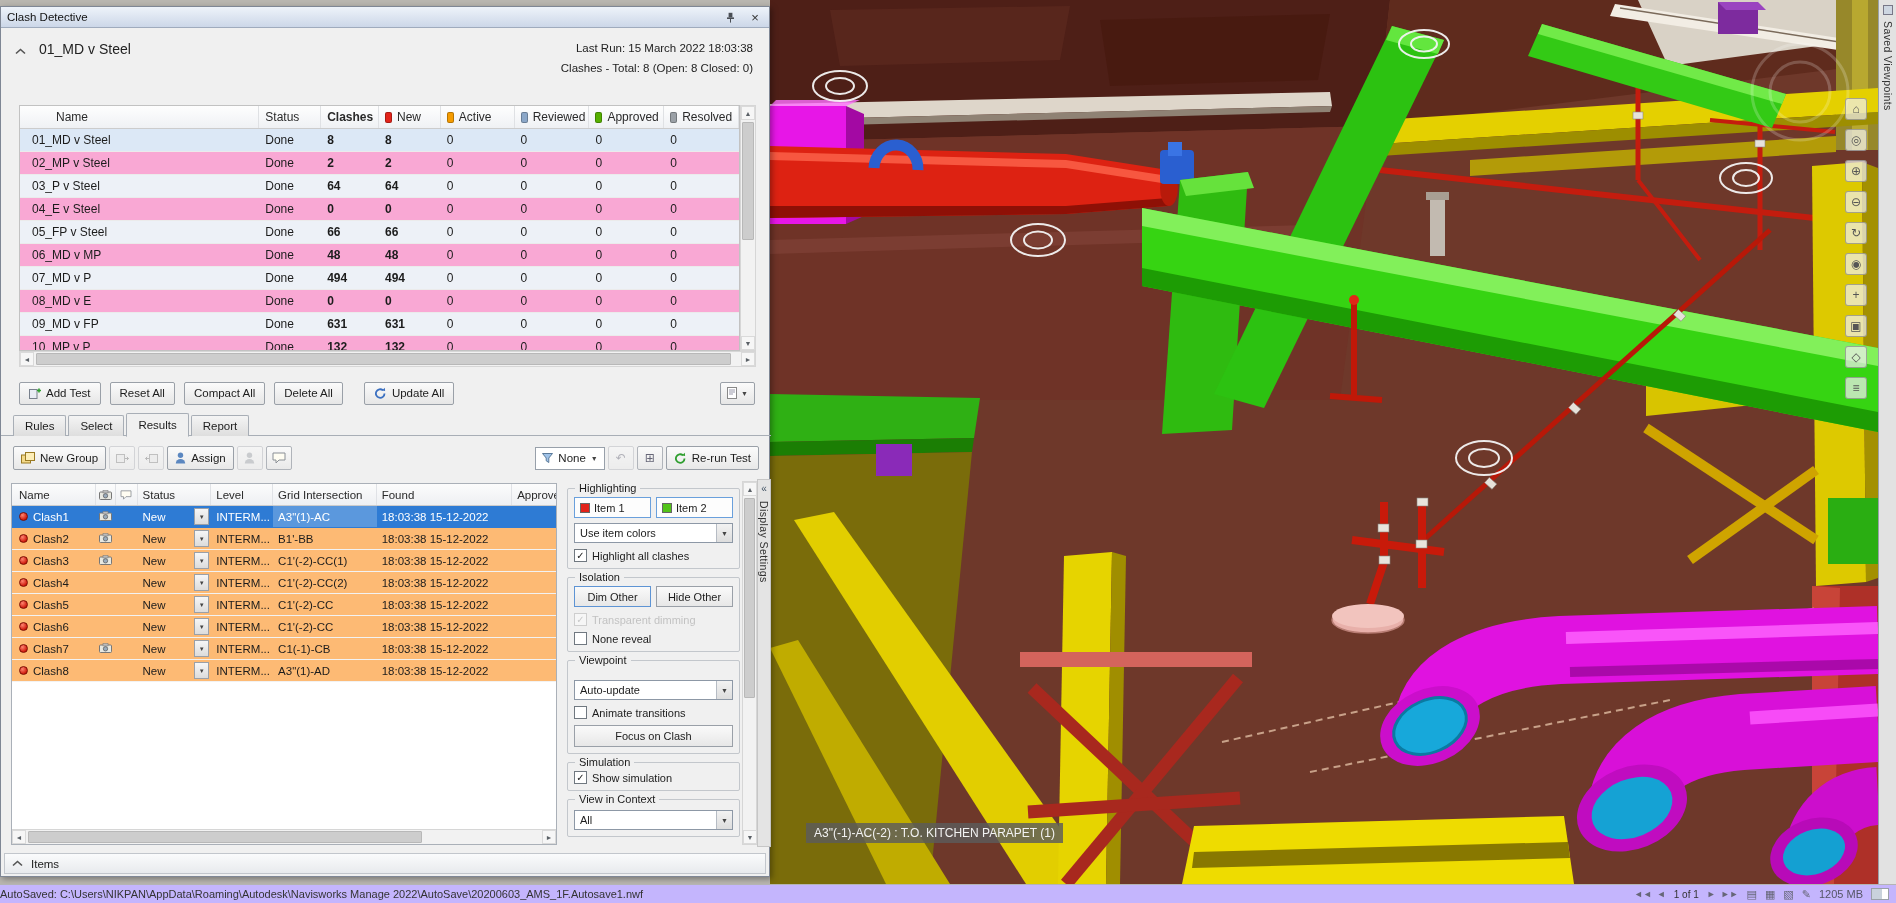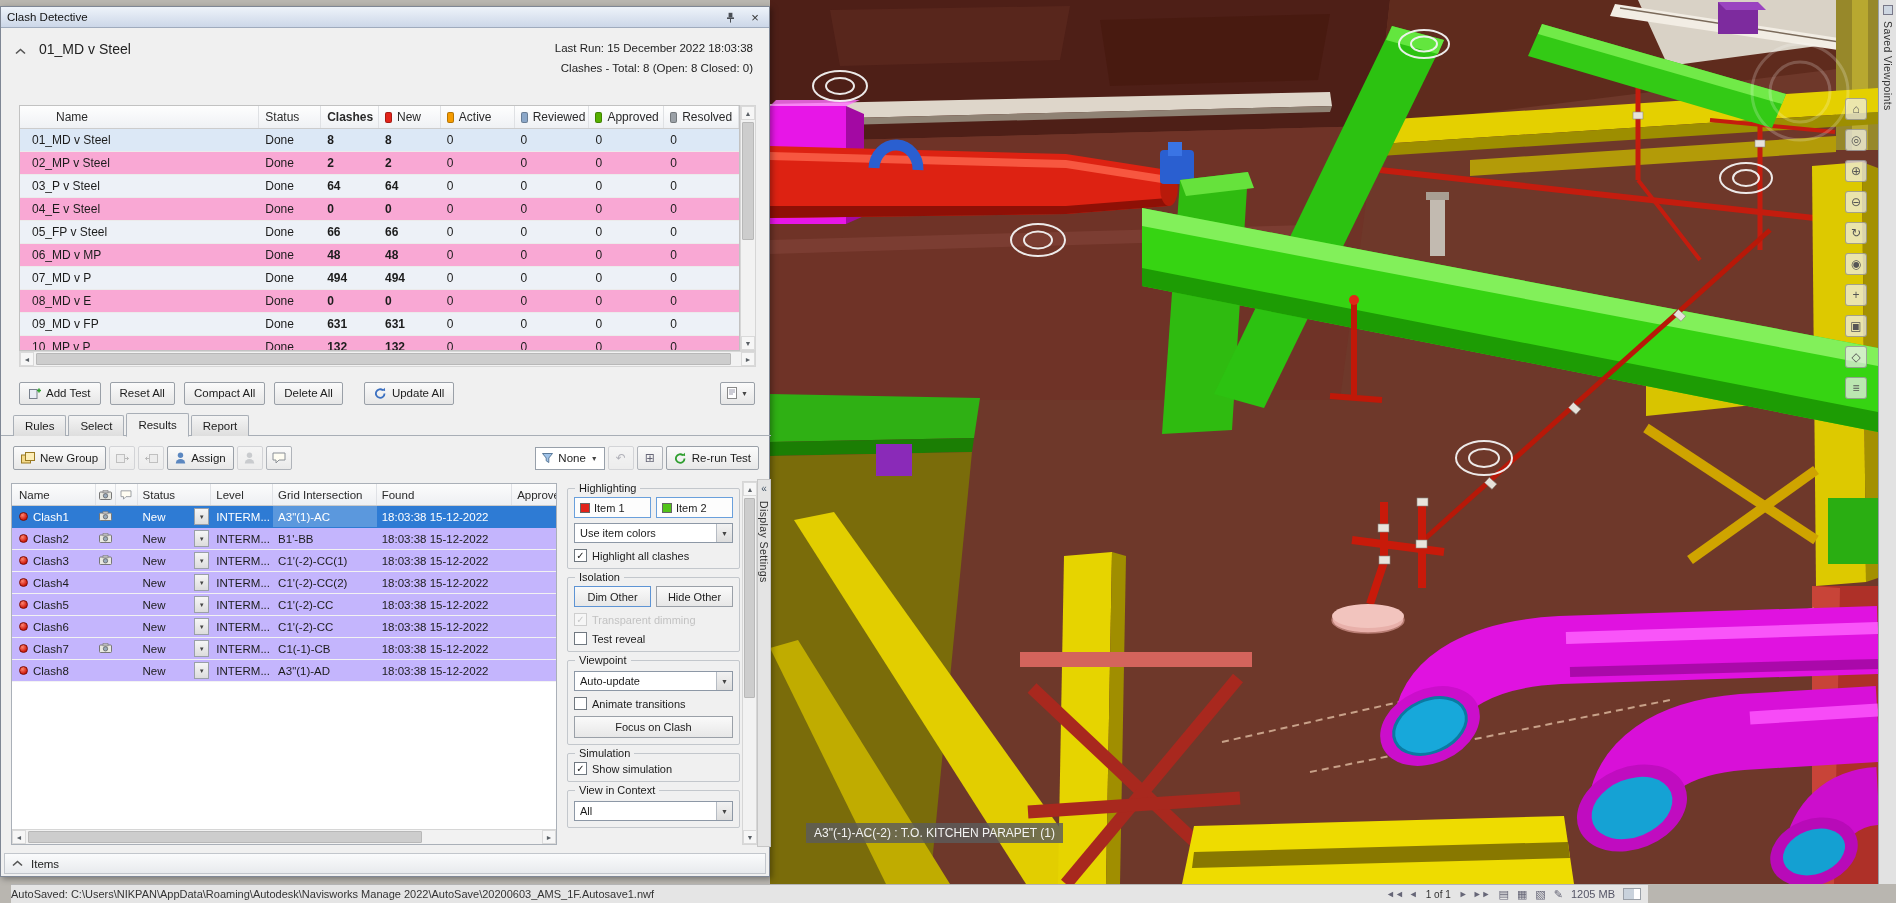--- a/index.html
+++ b/index.html
@@ -69,21 +69,21 @@
 .rh{display:flex;align-items:center;padding:0 5px;border-right:1px solid #e0e2e6;font-size:11.5px;color:#2a2a2a;overflow:hidden;white-space:nowrap}
 .rc{display:flex;align-items:center;padding:0 5px;font-size:11.5px;overflow:hidden;white-space:nowrap;height:100%}
 .rc-name{width:84px;gap:5px;padding-left:7px}
 .rc-cam{width:20px;justify-content:center;padding:0}
 .rc-cmt{width:22px;justify-content:center;padding:0}
 .rc-status{width:74px;position:relative;padding-right:19px}
 .rc-level{width:62px}
 .rc-grid{width:104px}
 .rc-found{width:136px}
 .rc-approv{width:44px;border-right:none}
-.rrow{display:flex;height:22px;border-bottom:1px solid #f2f2f2;background:#c4b5fd}
+.rrow{display:flex;height:22px;border-bottom:1px solid #f2f2f2;background:#fdba74}
 .rrow.sel{background:#2e7bd4;color:#fff;border-bottom-color:#2e7bd4}
 .rrow.sel .rc-grid{background:rgba(255,255,255,.22)}
 .reddot{width:9px;height:9px;border-radius:50%;flex:none;background:radial-gradient(circle at 35% 30%,#ff8570,#cf1b0e 70%);border:1px solid #7e0d03}
 .dd-btn{position:absolute;right:2px;top:2px;width:15px;height:17px;border:1px solid #9aa0a8;background:linear-gradient(#f6f6f6,#dcdcdc);display:flex;align-items:center;justify-content:center}
 .dd-btn .caret{font-size:6px}
 
 
 .settings{position:absolute;left:565px;top:474px;width:175px;height:364px;overflow:hidden}
 .gbox{position:relative;border:1px solid #c3c7cc;border-radius:2px;margin:7px 1px 8px;padding:8px 6px 6px}
 .gbox .legend{position:absolute;top:-7px;left:7px;background:#f0f0f0;padding:0 4px;font-size:11px;color:#1a1a1a}
@@ -100,21 +100,21 @@
 .gbtn.tog{border-color:#5e94d4}
 .wide{width:100%;margin-top:6px;height:22px}
 
 .ds-strip{position:absolute;left:756px;top:472px;width:14px;height:368px;background:#e4e4e4;border:1px solid #c6c6c6;display:flex;flex-direction:column;align-items:center;padding-top:4px;gap:7px}
 .vtext{writing-mode:vertical-rl;font-size:10.5px;color:#333;letter-spacing:.4px;white-space:nowrap}
 .ds-chev{font-size:10px;color:#456;line-height:1}
 
 .items-bar{position:absolute;left:3px;top:846px;width:762px;height:21px;border:1px solid #c2c6cc;background:linear-gradient(#fafbfc,#e8eaed);display:flex;align-items:center;gap:8px;padding:0 7px;font-size:11.5px;color:#222}
 
 
-.statusbar{position:absolute;left:11px;top:884px;width:1637px;height:19px;background:#e5e5e5;border-top:1px solid #b4b4b4;display:flex;align-items:center;font-size:11px;color:#333;padding:0 4px;overflow:hidden;z-index:6}
+.statusbar{position:absolute;left:0;top:884px;width:1896px;height:19px;background:#c4b5fd;border-top:1px solid #b4b4b4;display:flex;align-items:center;font-size:11px;color:#333;padding:0 4px;overflow:hidden;z-index:6}
 .sb-path{white-space:nowrap;text-indent:-4px}
 .sb-right{margin-left:auto;display:flex;align-items:center;gap:8px;padding-right:3px;color:#556}
 .sb-nav{display:flex;align-items:center;gap:5px;font-size:9px;color:#667}
 .sb-pg{font-size:10px;color:#333}
 .sb-ic{font-size:11px;color:#667}
 .sb-meter{width:18px;height:12px;border:1px solid #9aa0a8;background:linear-gradient(90deg,#c9d2dc 60%,#fff 60%)}
 
 
 .viewport{position:absolute;left:770px;top:0;width:1108px;height:884px;overflow:hidden;background:#6e382a}
 .vp-tooltip{position:absolute;left:36px;top:823px;background:rgba(92,92,92,.82);color:#f2f2f2;font-size:12px;padding:3px 8px;white-space:nowrap}
@@ -321,21 +321,21 @@
     </span>
   </div>
 
   <div class="test-header">
     <span class="th-chev">
       <svg width="11" height="7" viewBox="0 0 11 7">
           <path d="M1,5.5 L5.5,1.5 L10,5.5" fill="none" stroke="#555" stroke-width="1.6"></path>
         </svg>
     </span>
     <span class="test-name">01_MD v Steel</span>
-    <span class="th-right1">Last Run: 15 December 2022 18:03:38</span>
+    <span class="th-right1">Last Run: 15 March 2022 18:03:38</span>
     <span class="th-right2">Clashes - Total: 8 (Open: 8 Closed: 0)</span>
   </div>
 
   <div class="tests-grid">
     <div class="t-head">
         <div class="th-cell c-name">
           <span>Name</span>
         </div>
         <div class="th-cell c-status">
           <span>Status</span>
@@ -832,27 +832,27 @@
           </span>
       </div>
       <div class="chk dis">
         <span class="box">
             <span>✓</span>
           </span>
         <span>Transparent dimming</span>
       </div>
       <div class="chk">
         <span class="box"></span>
-        <span>Test reveal</span>
+        <span>None reveal</span>
       </div>
     </div>
 
     <div class="gbox">
       <span class="legend">Viewpoint</span>
-      <div class="selbox" style="margin-top:2px">
+      <div class="selbox" style="margin-top:11px">
         <span>Auto-update</span>
         <span class="sel-caret">
             <span class="caret">▼</span>
           </span>
       </div>
       <div class="chk">
         <span class="box"></span>
         <span>Animate transitions</span>
       </div>
       <span class="gbtn wide">

